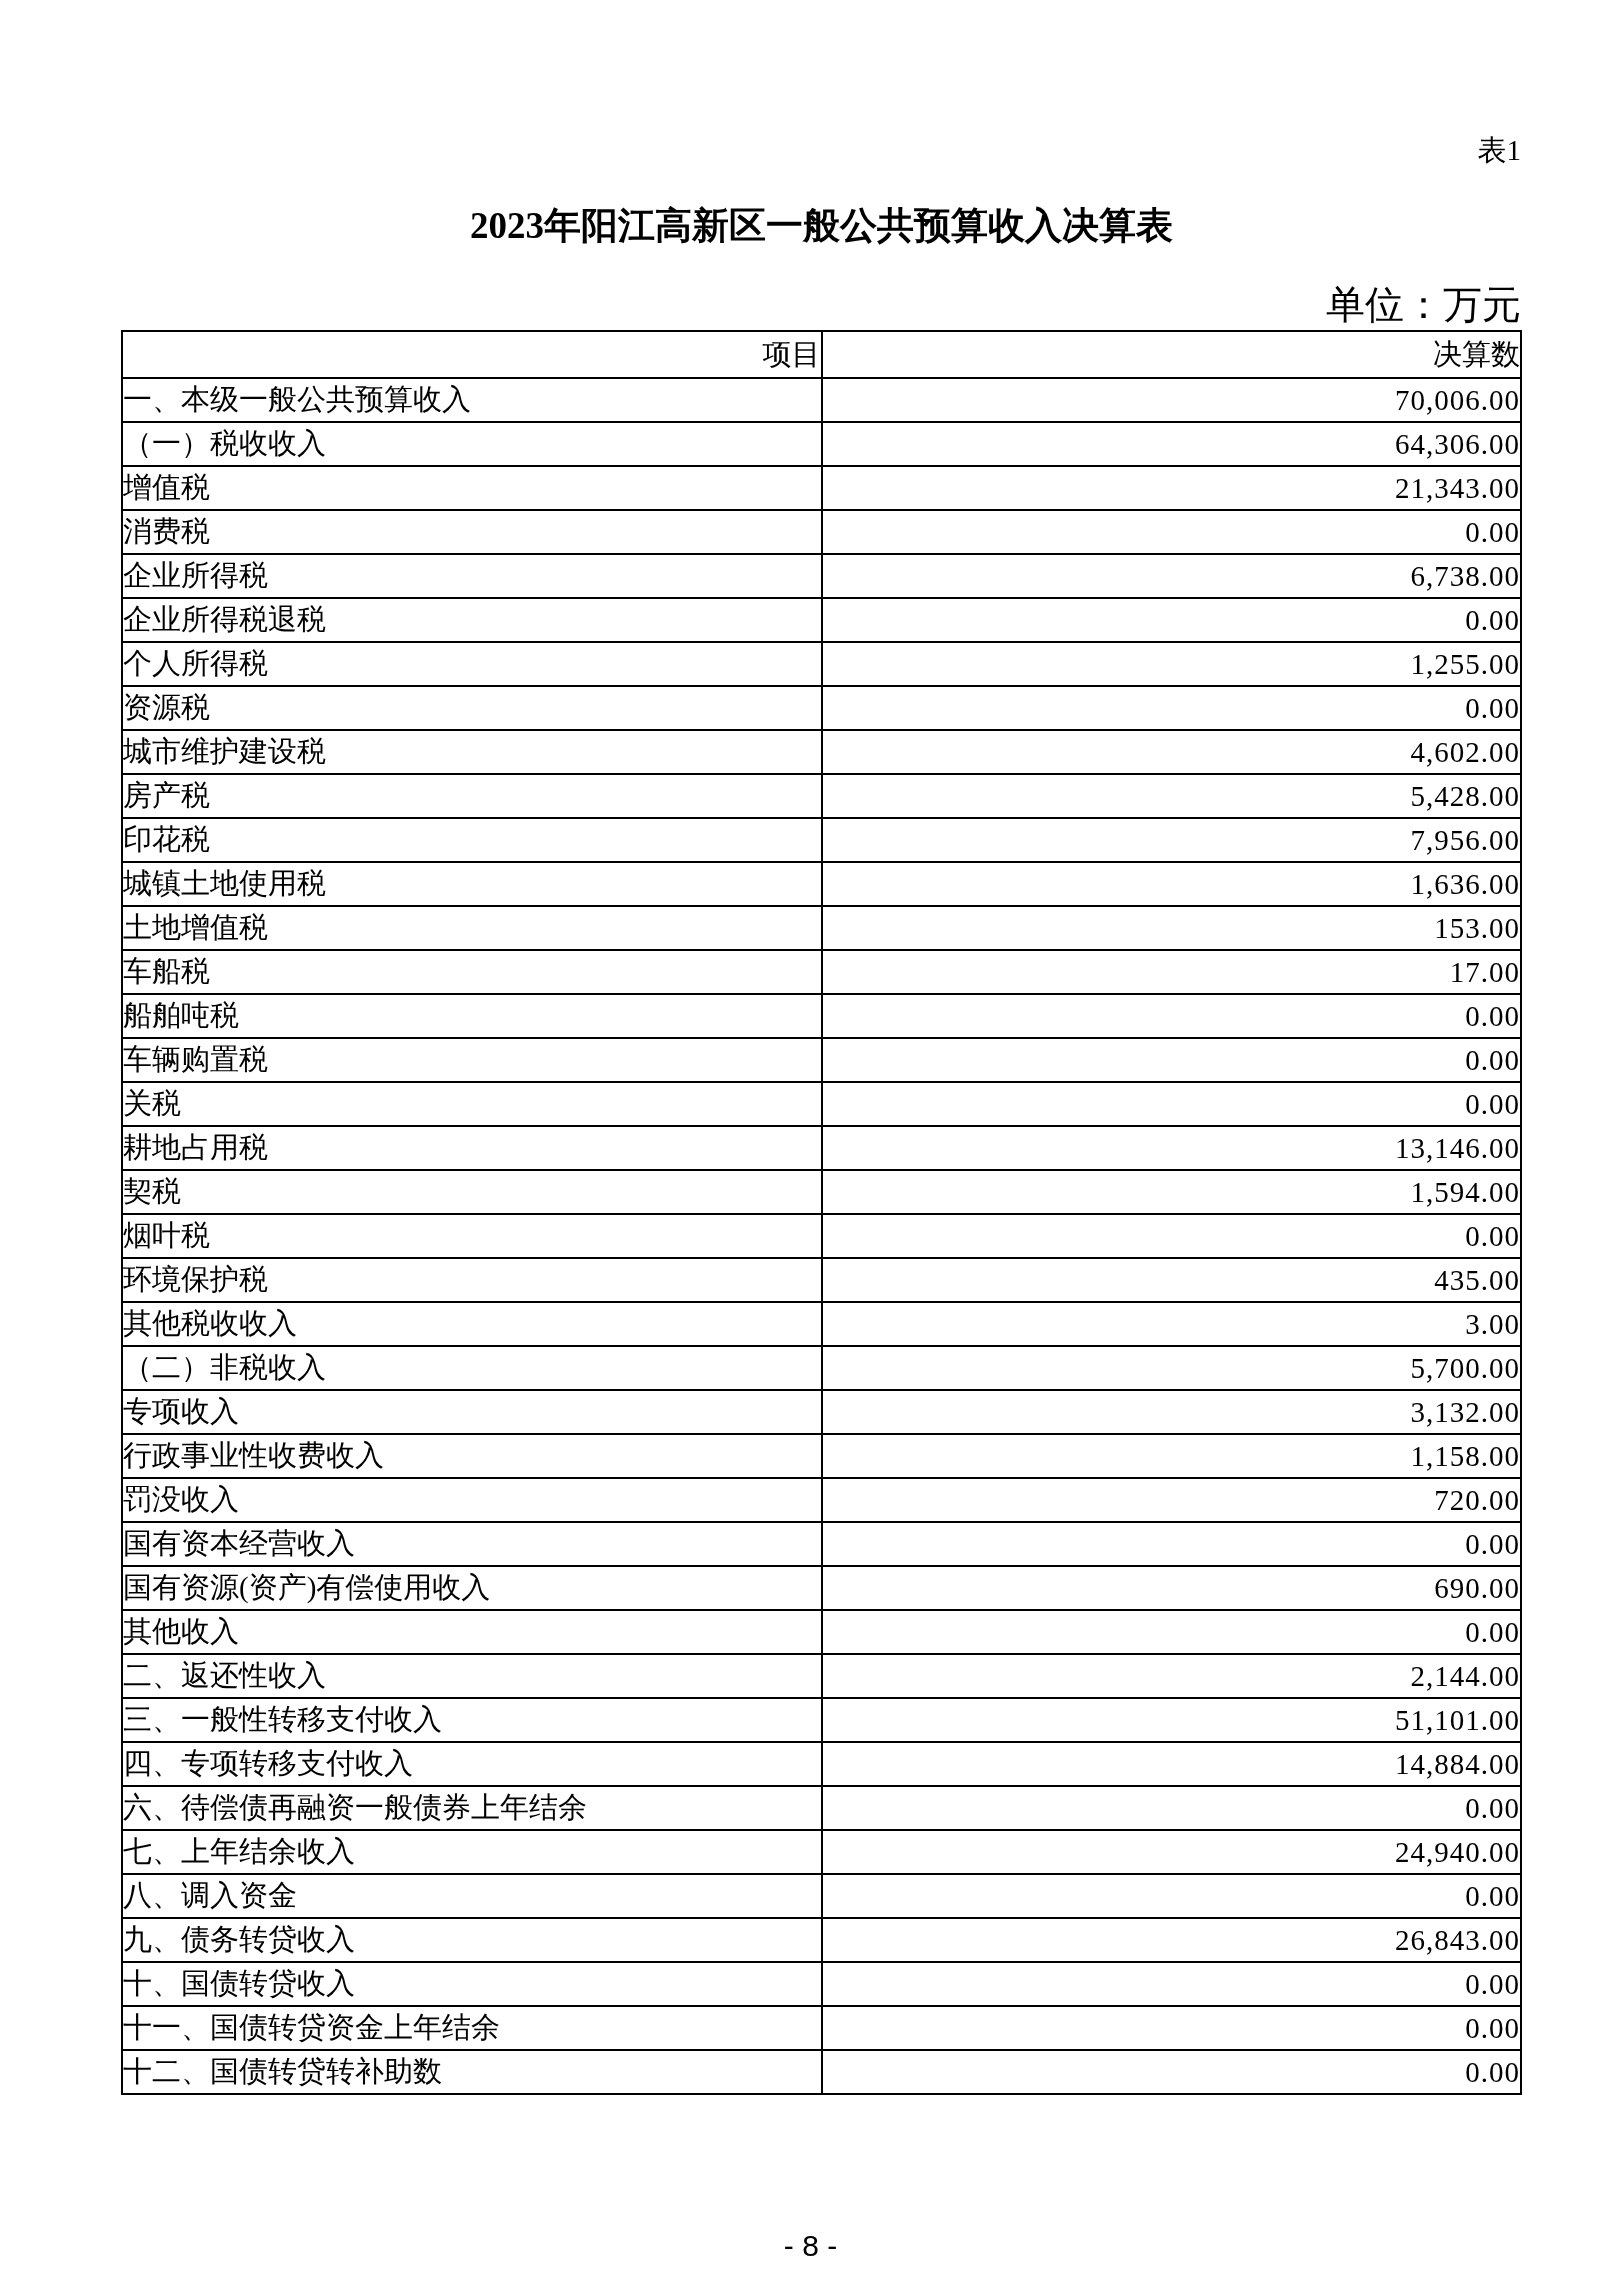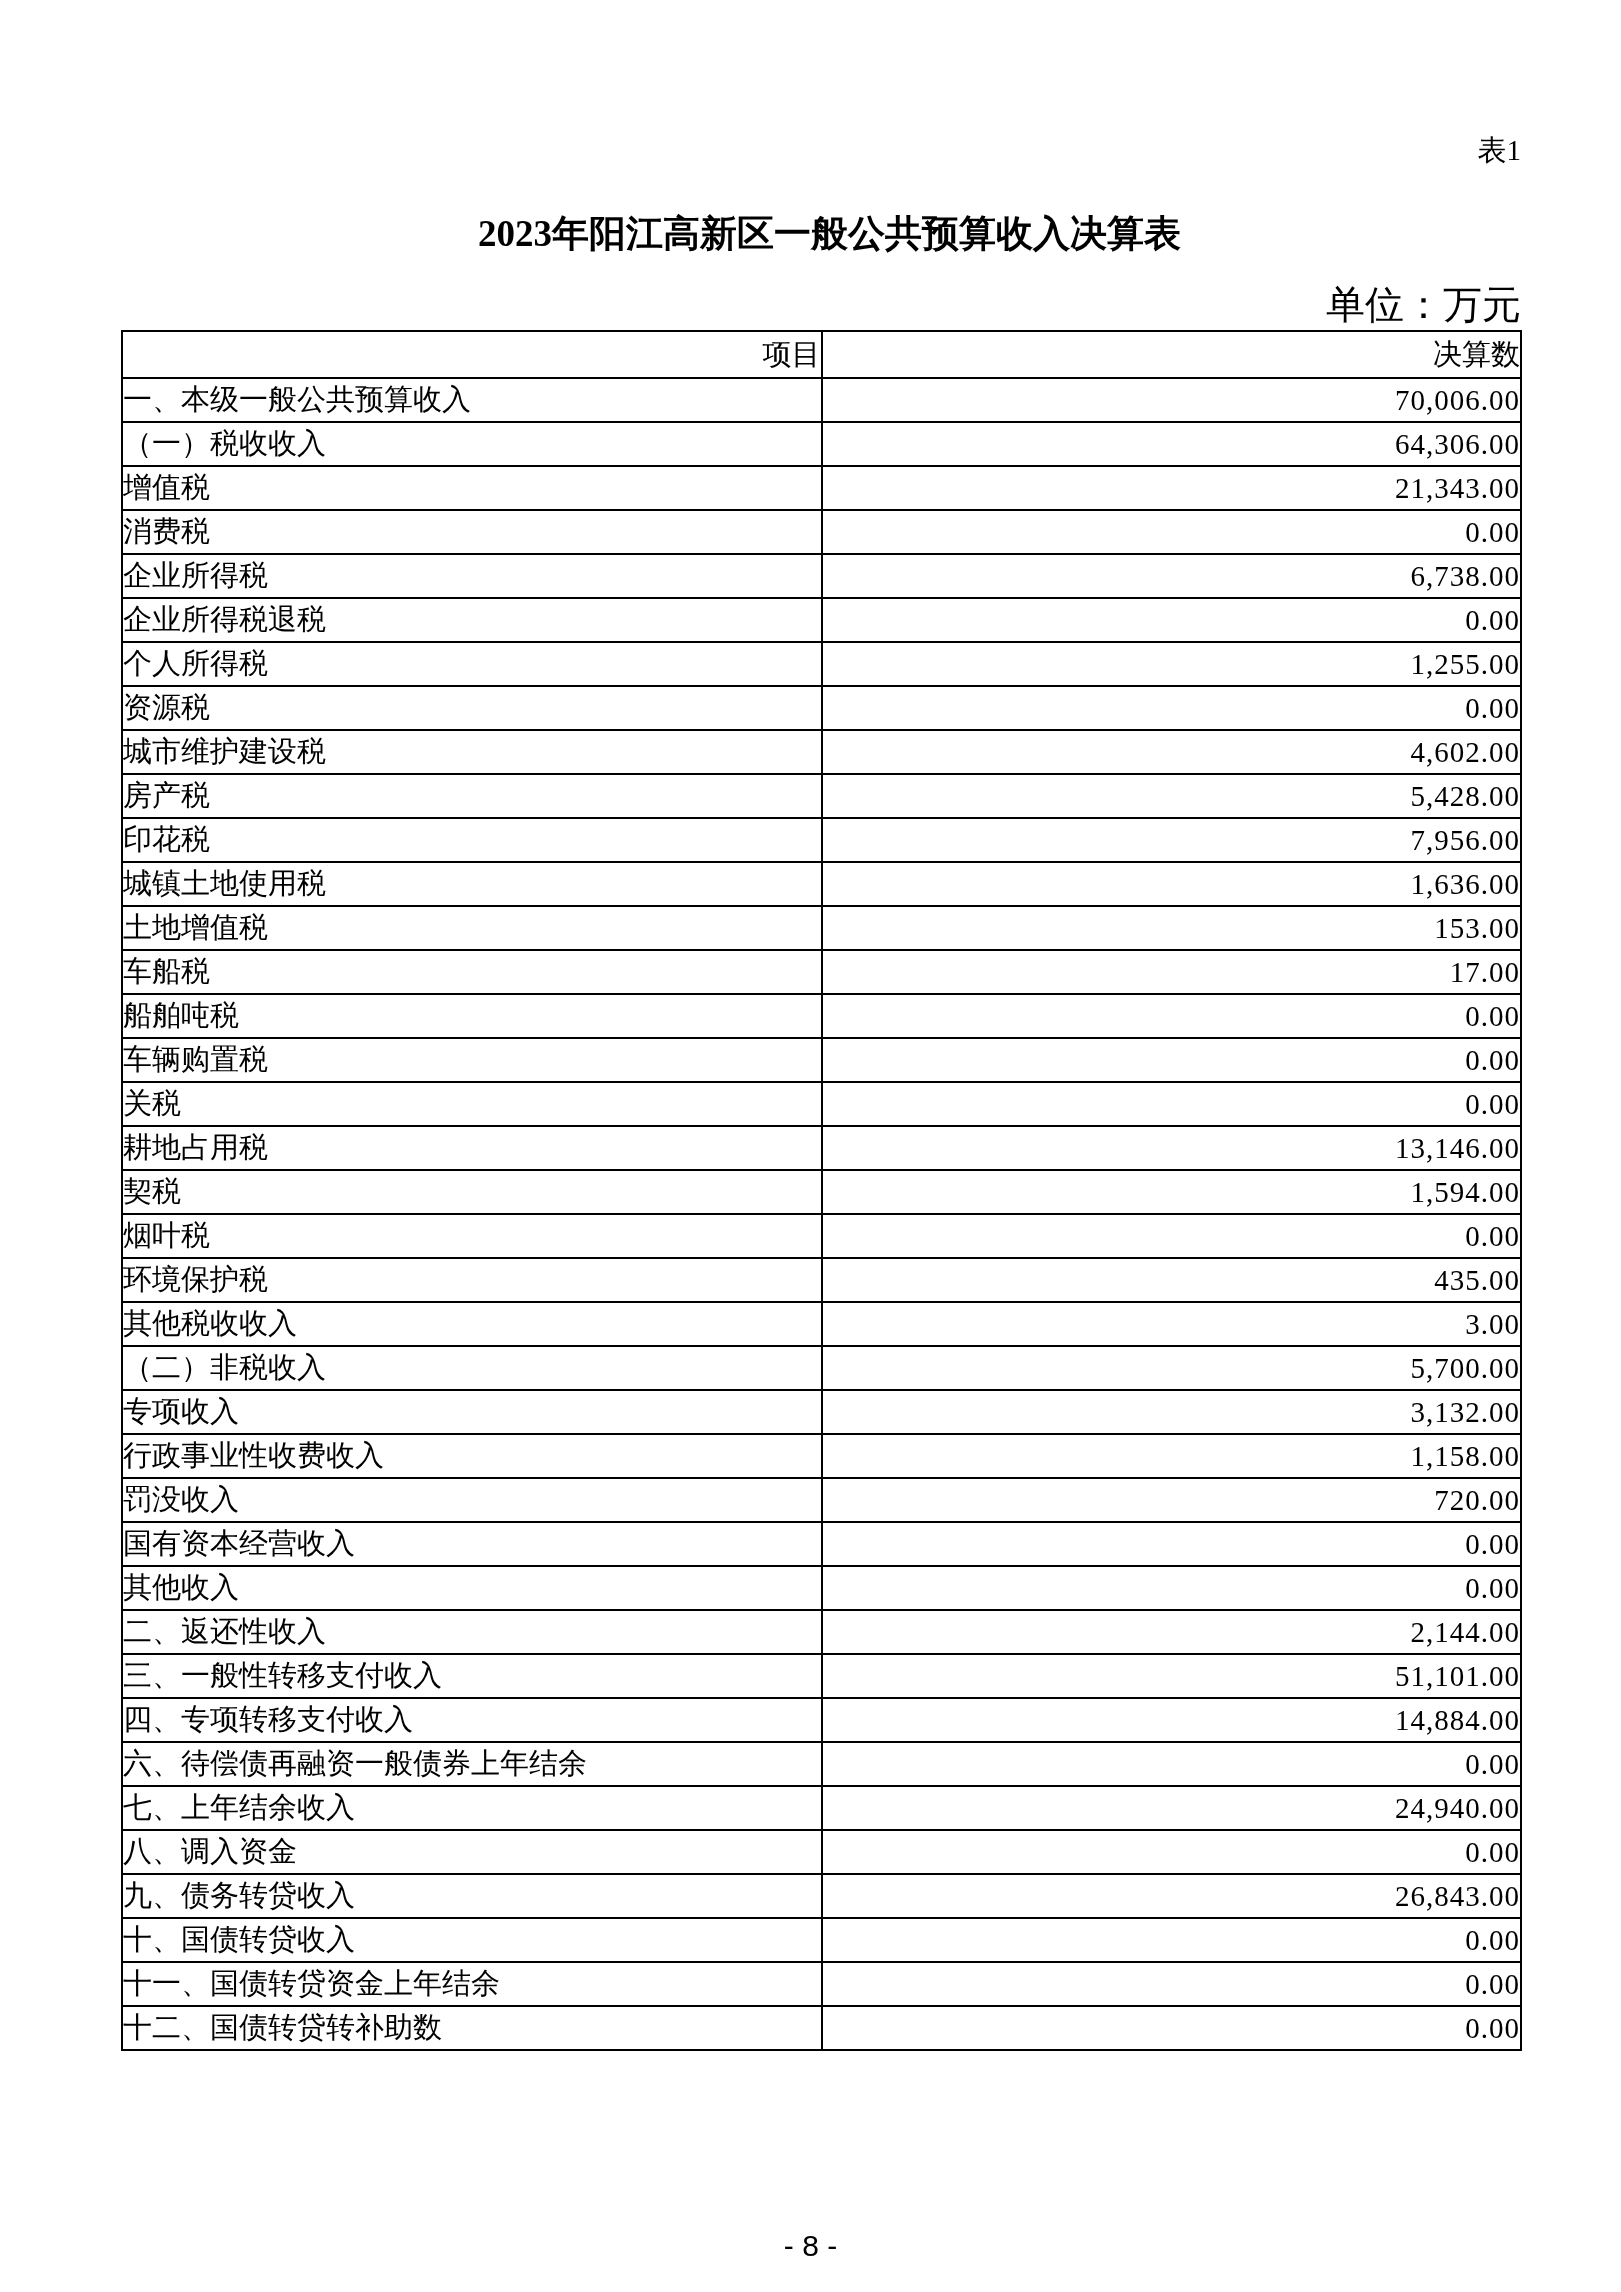--- a/index.html
+++ b/index.html
@@ -21,21 +21,21 @@
     top: 135px;
     right: 100px;
     font-size: 29px;
     line-height: 1.1;
   }
   .doc-title {
     position: absolute;
     top: 204px;
     left: 121px;
     width: 1401px;
-    margin: 8px;
+    margin: 0;
     text-align: center;
     font-size: 37px;
     font-weight: 700;
     line-height: 1.2;
   }
   .unit-note {
     position: absolute;
     top: 284px;
     right: 100px;
     font-size: 39px;
@@ -211,20 +211,24 @@
         </tr>
         <tr>
           <td class="item-cell">罚没收入</td>
           <td class="value-cell">720.00</td>
         </tr>
         <tr>
           <td class="item-cell">国有资本经营收入</td>
           <td class="value-cell">0.00</td>
         </tr>
         <tr>
+          <td class="item-cell">国有资源(资产)有偿使用收入</td>
+          <td class="value-cell">690.00</td>
+        </tr>
+        <tr>
           <td class="item-cell">其他收入</td>
           <td class="value-cell">0.00</td>
         </tr>
         <tr>
           <td class="item-cell">二、返还性收入</td>
           <td class="value-cell">2,144.00</td>
         </tr>
         <tr>
           <td class="item-cell">三、一般性转移支付收入</td>
           <td class="value-cell">51,101.00</td>

